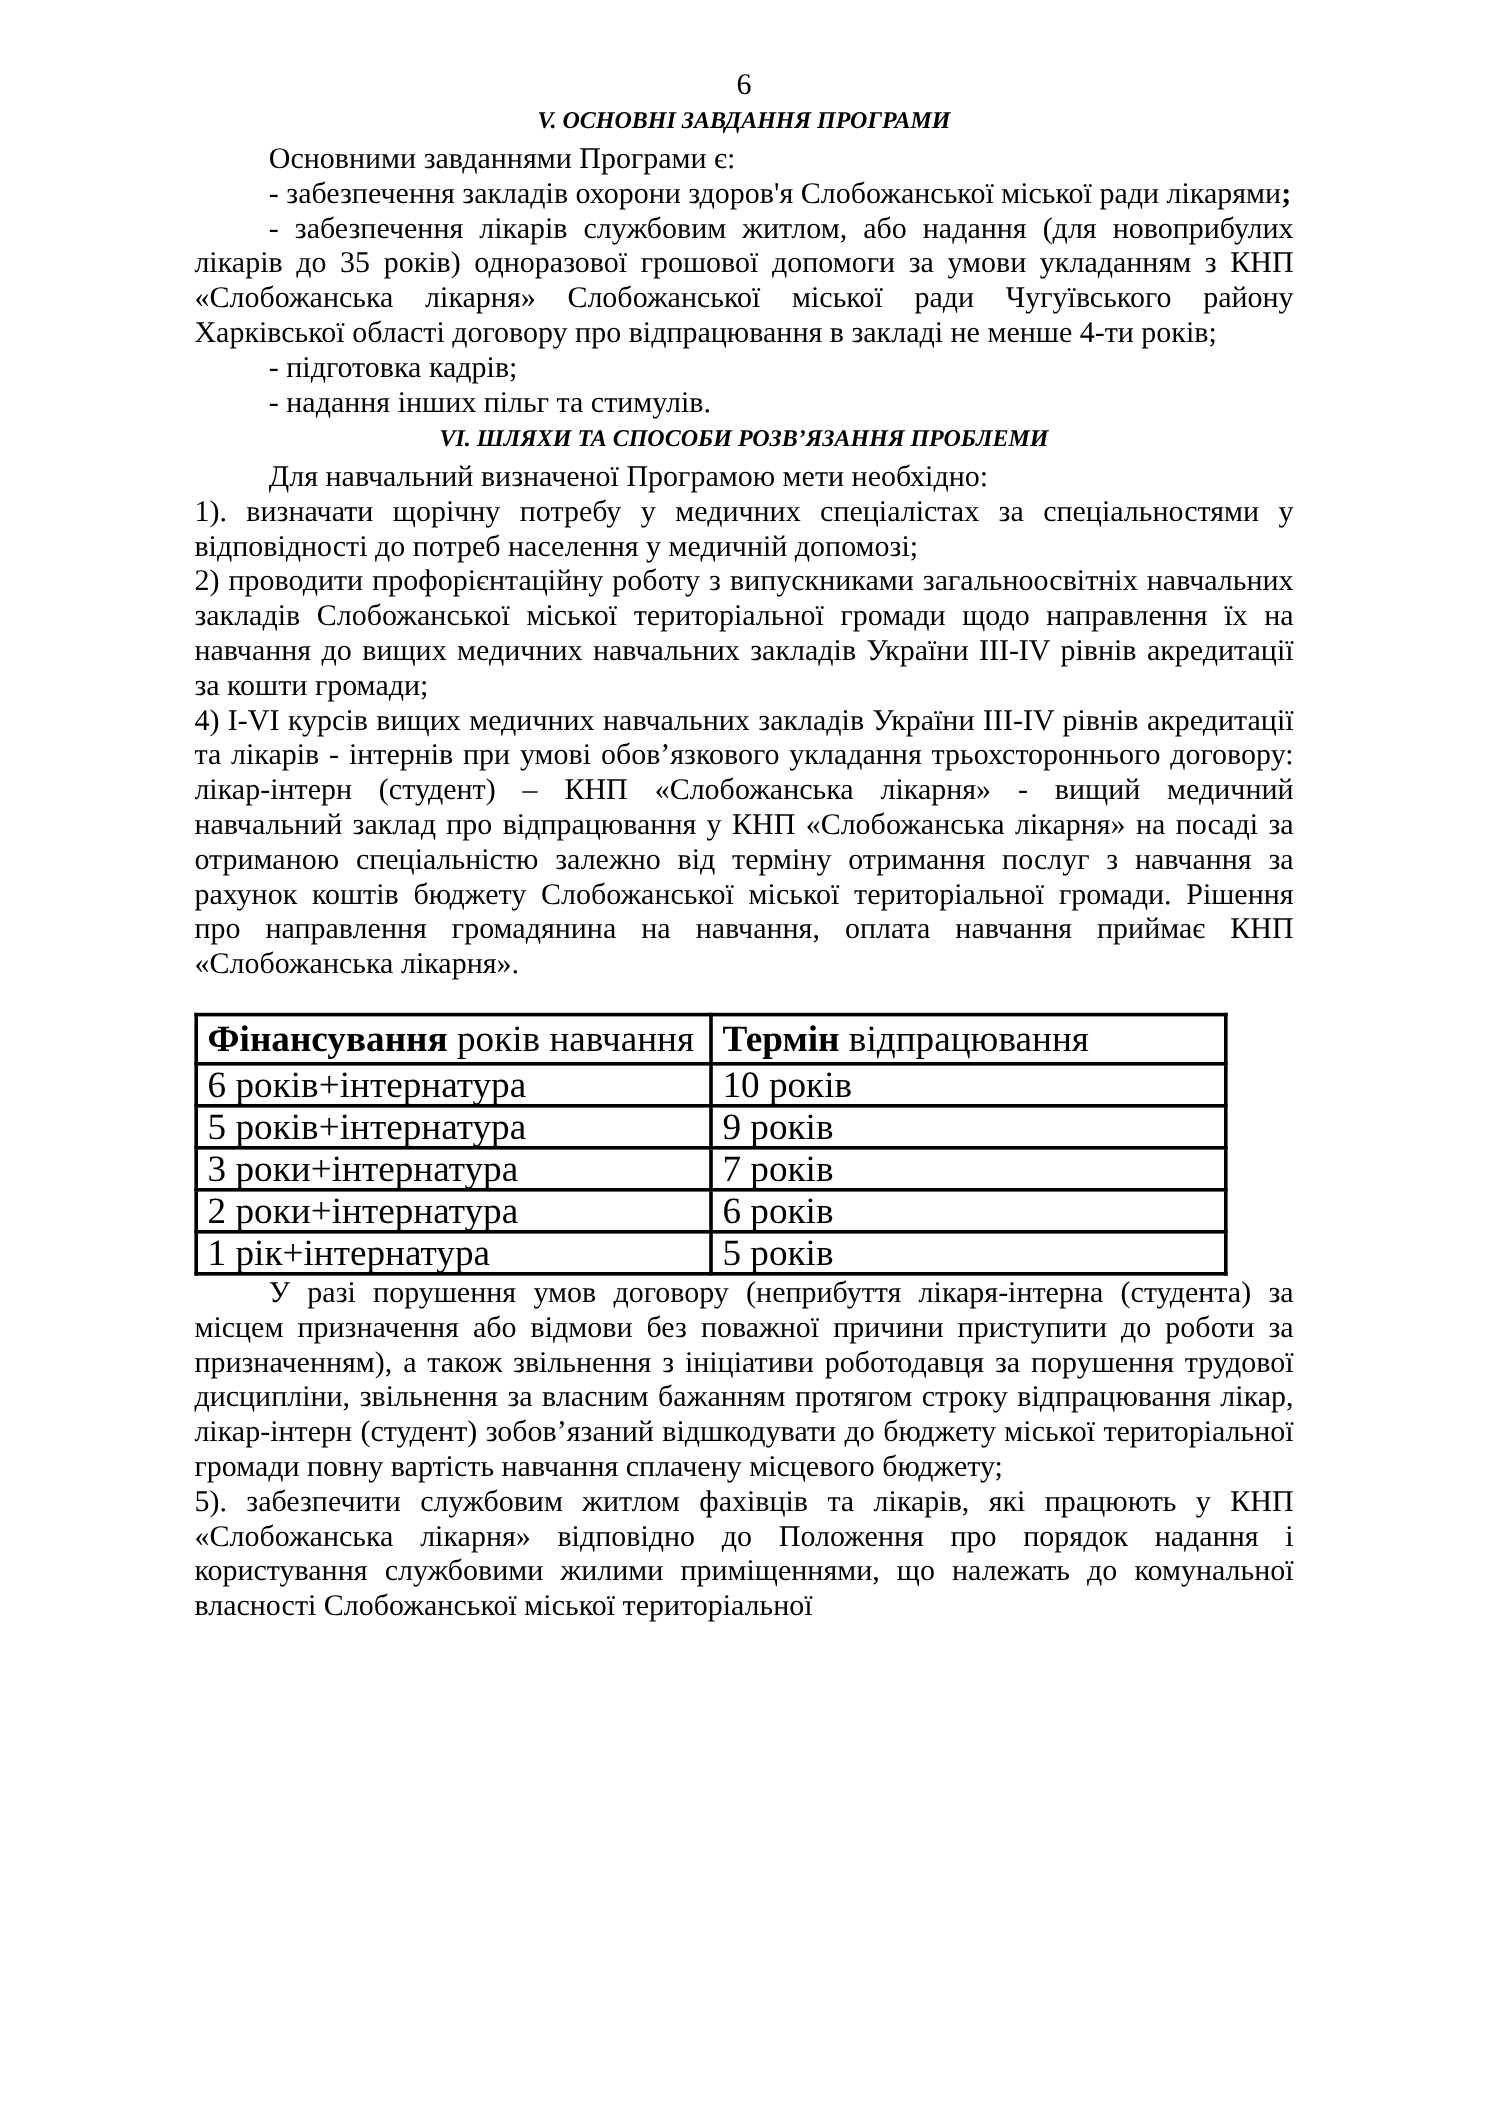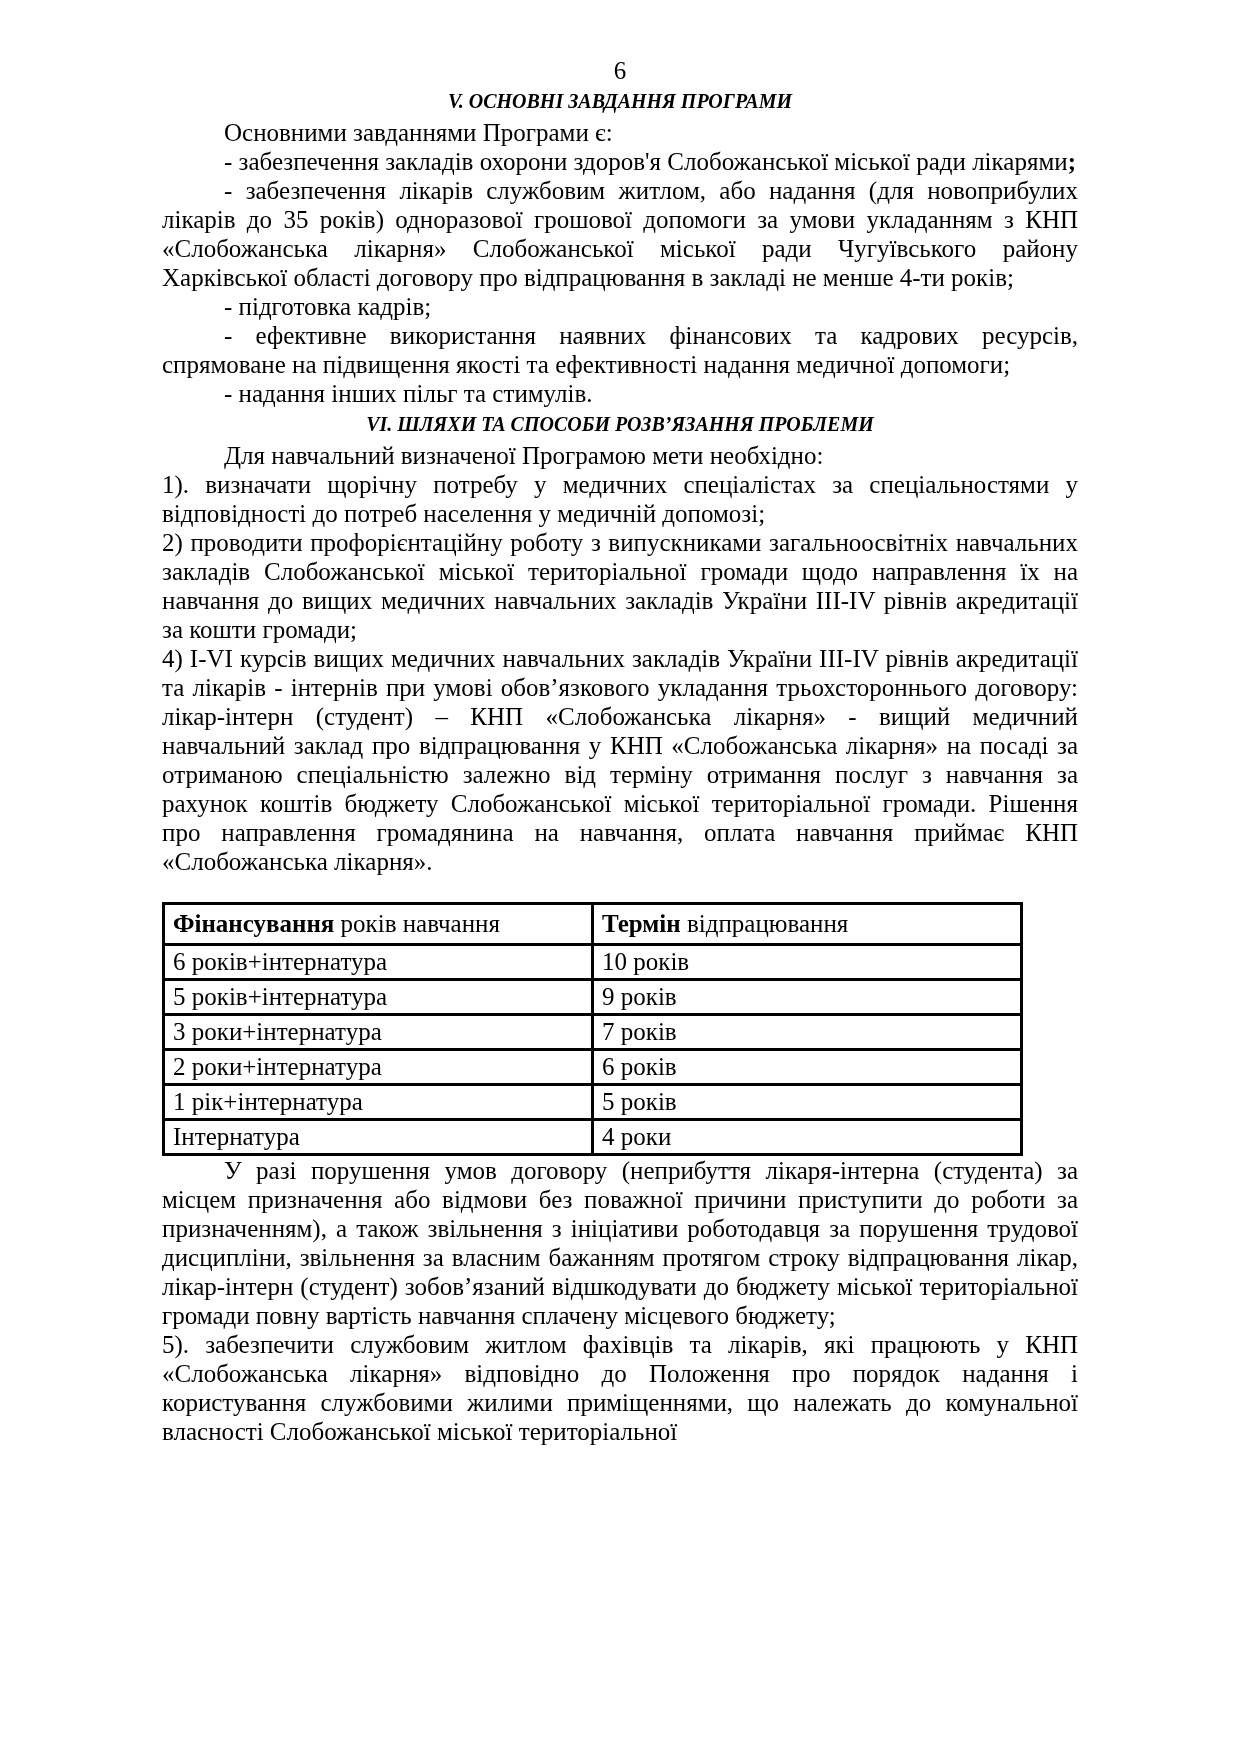--- a/index.html
+++ b/index.html
@@ -44,21 +44,21 @@
     border-collapse: collapse;
     width: 861px;
     margin-top: 26px;
     table-layout: fixed;
   }
   table.t td {
     border: 3px solid #000000;
     padding: 1px 8px 2px 8px;
     vertical-align: top;
     text-align: left;
-    font-size: 25px;
+    font-size: 31px;
     line-height: 29px;
   }
   table.t tr.hdr td { padding: 4px 8px 5px 8px; }
   .after-table { margin-top: 2px; }
 </style>
 </head>
 <body>
 
 <div class="page">
 
@@ -67,21 +67,20 @@
   <h1 class="heading heading-v">V. ОСНОВНІ ЗАВДАННЯ ПРОГРАМИ</h1>
 
   <p class="para indent">Основними завданнями Програми є:</p>
 
   <p class="para indent"><span>- забезпечення закладів охорони здоров'я Слобожанської міської ради лікарями</span><b>;</b></p>
 
   <p class="para indent">- забезпечення  лікарів службовим житлом, або надання (для новоприбулих лікарів до 35 років) одноразової грошової допомоги за умови укладанням з КНП «Слобожанська лікарня» Слобожанської міської ради Чугуївського району Харківської області договору про відпрацювання в закладі не менше 4-ти років;</p>
 
   <p class="para indent">- підготовка кадрів;</p>
 
-  <p class="para indent">-  ефективне використання наявних фінансових та кадрових ресурсів, спрямоване на підвищення якості та ефективності надання медичної допомоги;</p>
 
 
   <p class="para indent">- надання інших пільг та стимулів.</p>
 
   <h1 class="heading heading-vi">VI. ШЛЯХИ ТА СПОСОБИ РОЗВ’ЯЗАННЯ ПРОБЛЕМИ</h1>
 
   <p class="para indent">Для навчальний визначеної Програмою мети необхідно:</p>
 
   <p class="para noindent">1).  визначати щорічну потребу у медичних спеціалістах за спеціальностями у відповідності до потреб населення у медичній допомозі;</p>
 
@@ -109,24 +108,20 @@
         <td>7 років</td>
       </tr>
       <tr>
         <td>2 роки+інтернатура</td>
         <td>6 років</td>
       </tr>
       <tr>
         <td>1 рік+інтернатура</td>
         <td>5 років</td>
       </tr>
-      <tr>
-        <td>Інтернатура</td>
-        <td>4 роки</td>
-      </tr>
     </tbody>
   </table>
 
   <p class="para indent after-table">У разі порушення умов договору (неприбуття лікаря-інтерна (студента) за місцем призначення або відмови без поважної причини приступити до роботи за призначенням), а також звільнення з ініціативи роботодавця за порушення трудової дисципліни, звільнення за власним бажанням протягом строку відпрацювання лікар, лікар-інтерн (студент) зобов’язаний відшкодувати до бюджету міської територіальної громади повну вартість навчання сплачену місцевого бюджету;</p>
 
   <p class="para noindent">5). забезпечити службовим житлом фахівців та лікарів, які працюють у КНП «Слобожанська лікарня» відповідно до  Положення про порядок надання і користування службовими жилими приміщеннями, що належать до комунальної власності Слобожанської міської територіальної</p>
 
 </div>
 
 </body></html>

